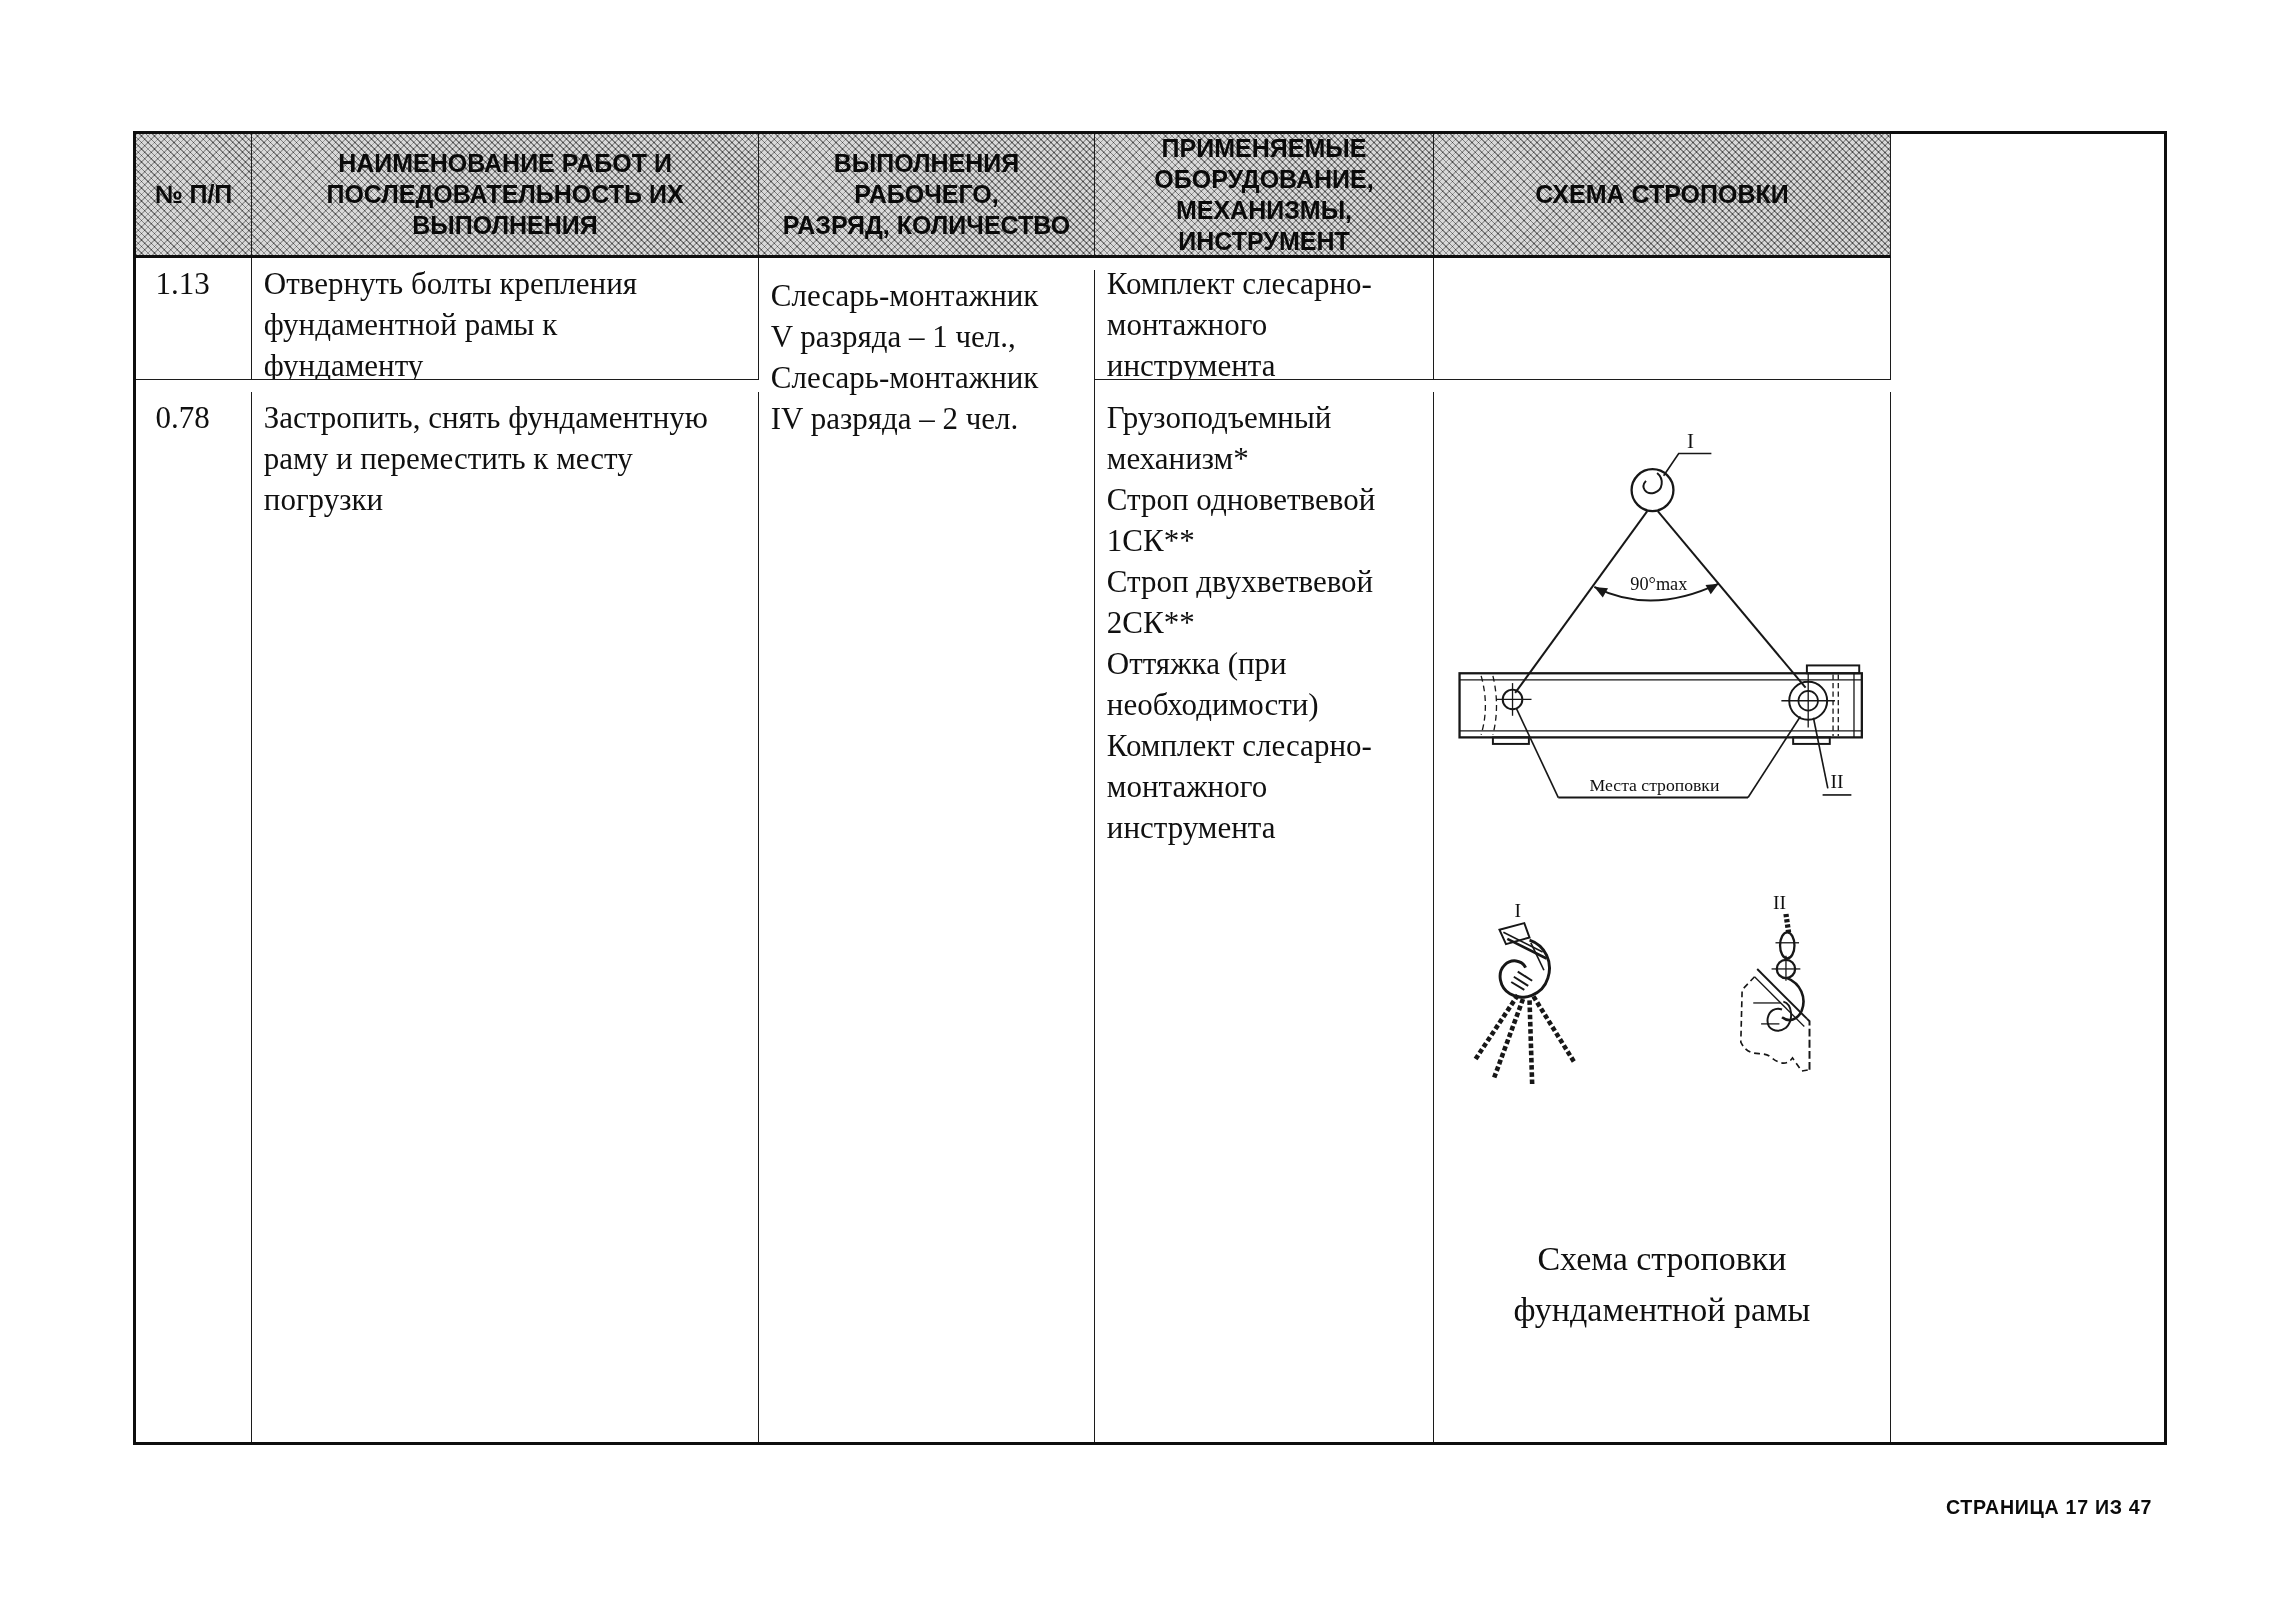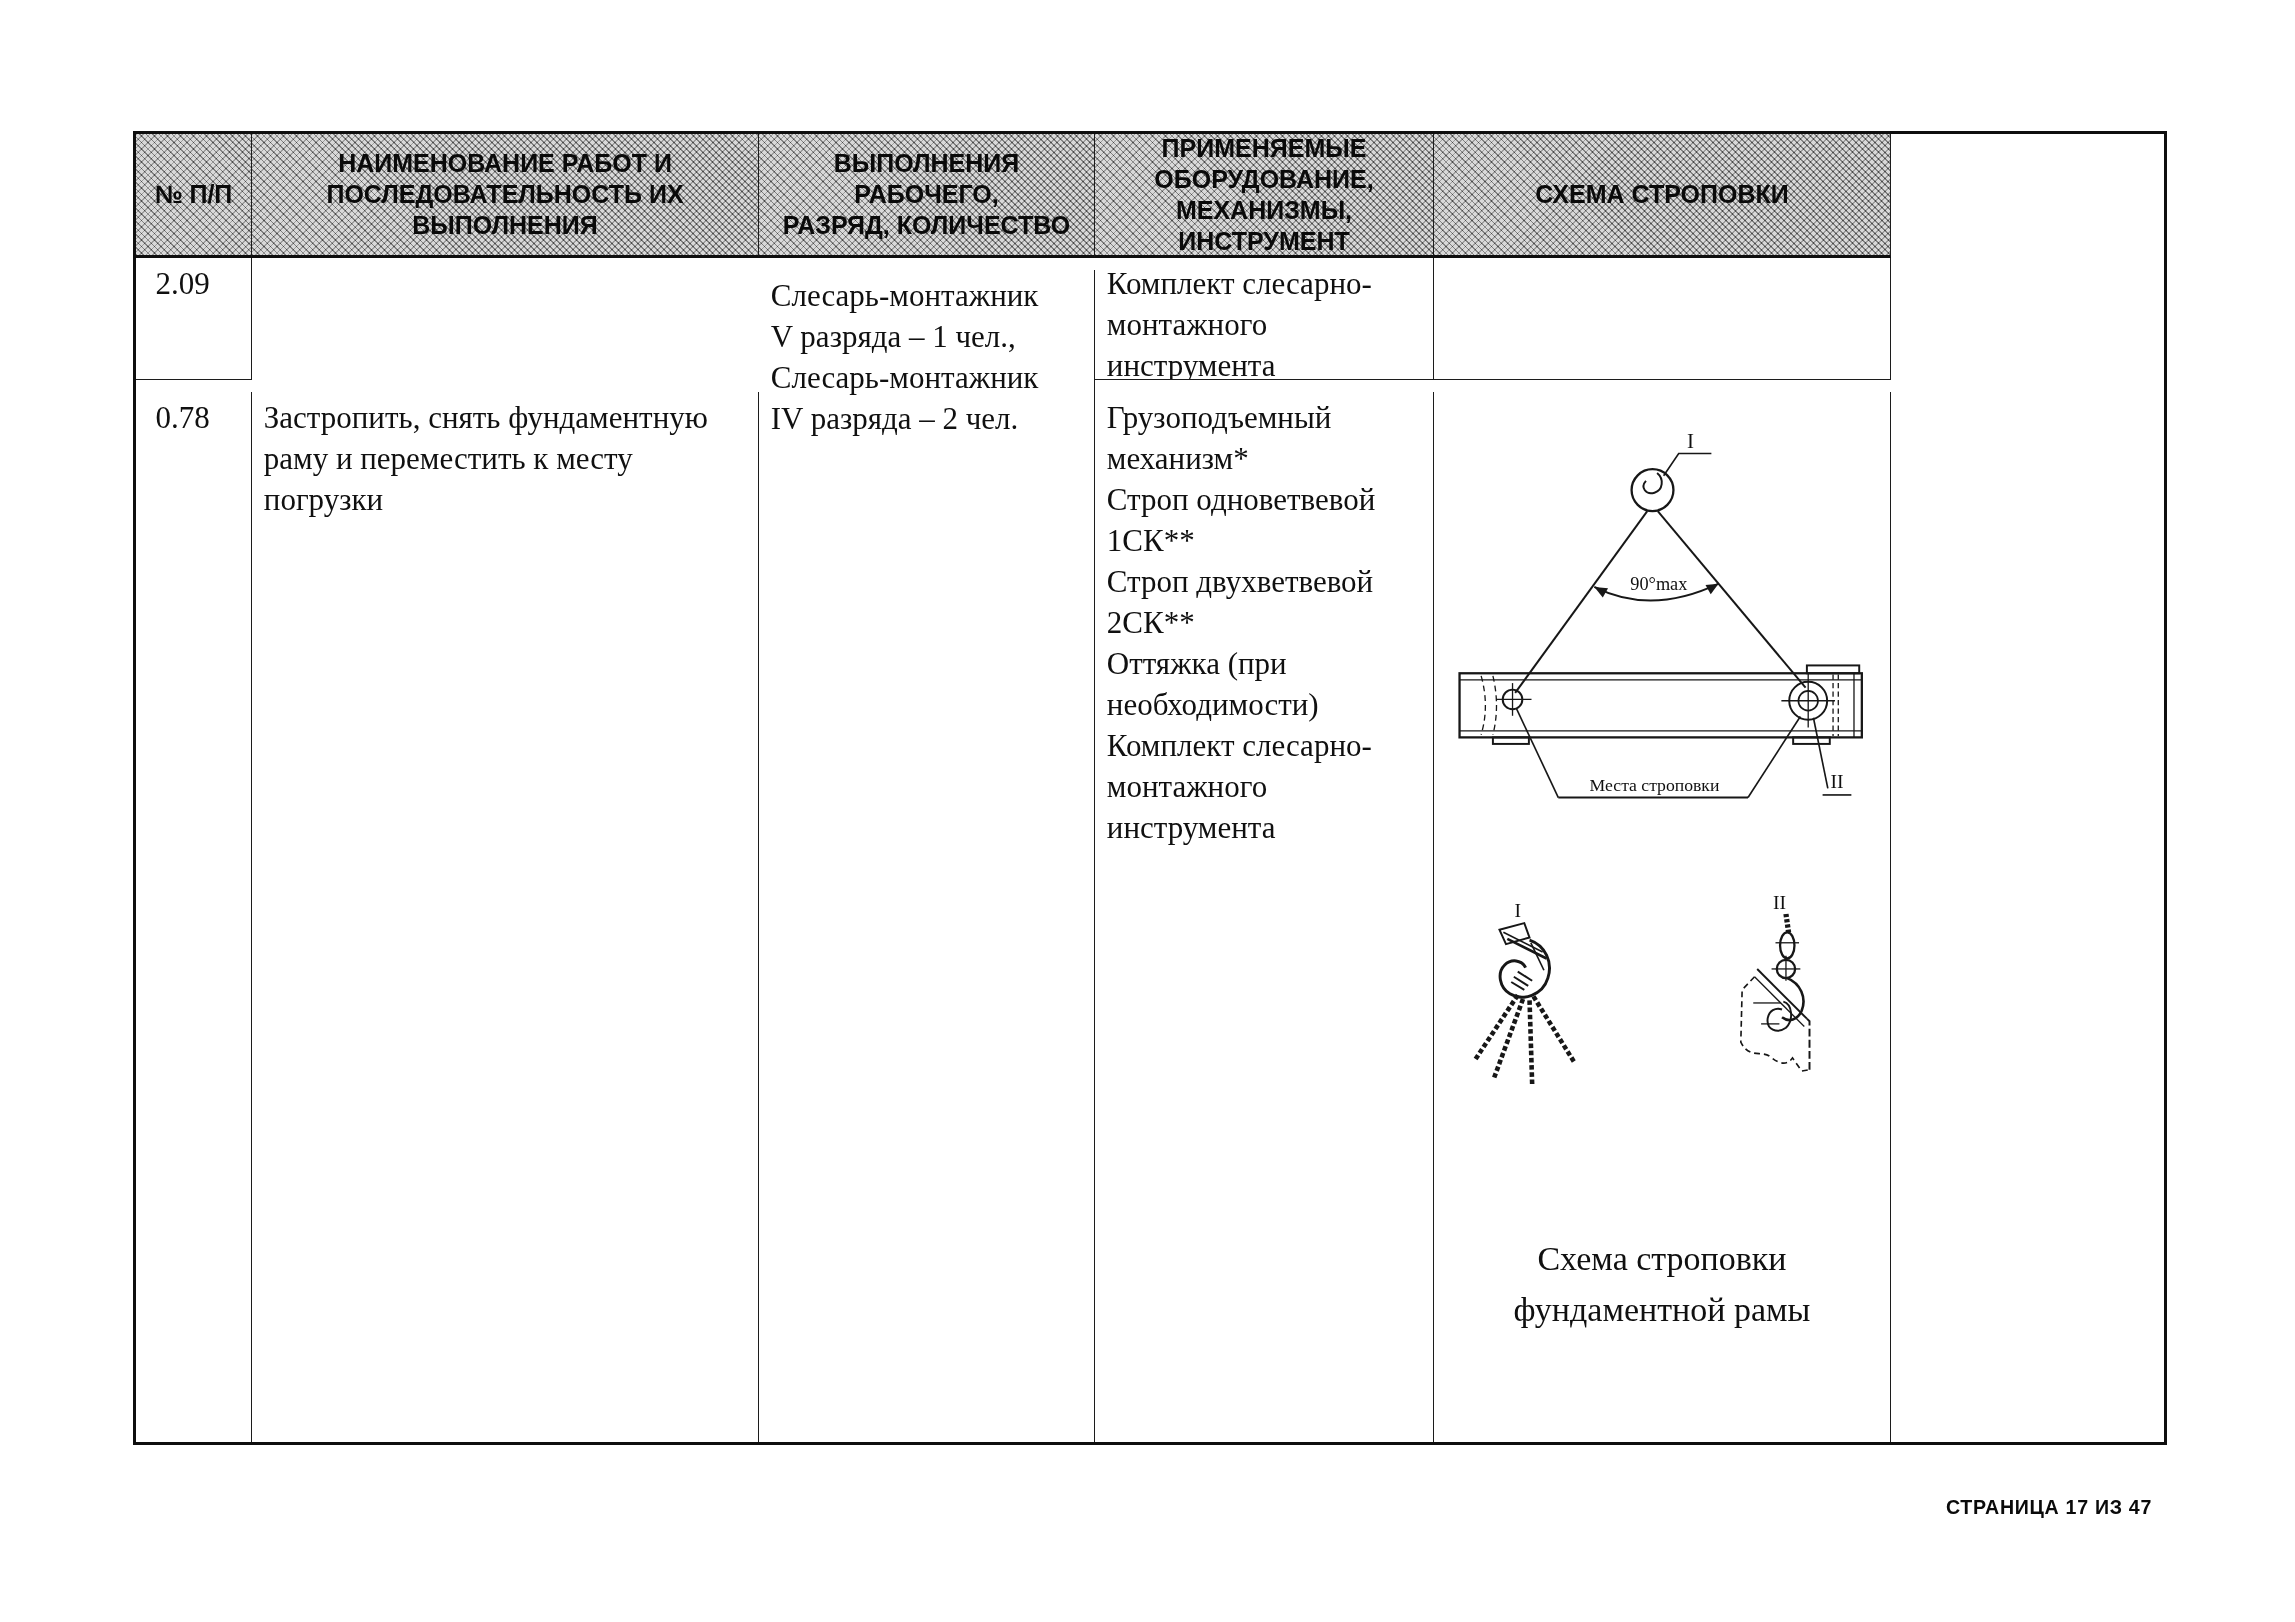--- a/index.html
+++ b/index.html
@@ -82,21 +82,24 @@
   <div class="cell hdr g12">НАИМЕНОВАНИЕ РАБОТ И
 ПОСЛЕДОВАТЕЛЬНОСТЬ ИХ
 ВЫПОЛНЕНИЯ</div>
   <div class="cell hdr g13">ВЫПОЛНЕНИЯ РАБОЧЕГО,
 РАЗРЯД, КОЛИЧЕСТВО</div>
   <div class="cell hdr g14">ПРИМЕНЯЕМЫЕ
 ОБОРУДОВАНИЕ,
 МЕХАНИЗМЫ, ИНСТРУМЕНТ</div>
   <div class="cell hdr g15">СХЕМА СТРОПОВКИ</div>
 
-  <div class="cell body-cell num-cell g21">2.09</div>
+  <div class="cell body-cell num-cell g21">1.13</div>
+  <div class="cell body-cell g22">Отвернуть болты крепления
+фундаментной рамы к
+фундаменту</div>
   <div class="cell body-cell gprof no-bottom">Слесарь-монтажник
 V разряда – 1 чел.,
 Слесарь-монтажник
 IV разряда – 2 чел.</div>
   <div class="cell body-cell g24">Комплект слесарно-
 монтажного
 инструмента</div>
   <div class="cell g25"></div>
   <div class="cell body-cell gnote no-right no-bottom"></div>
 

